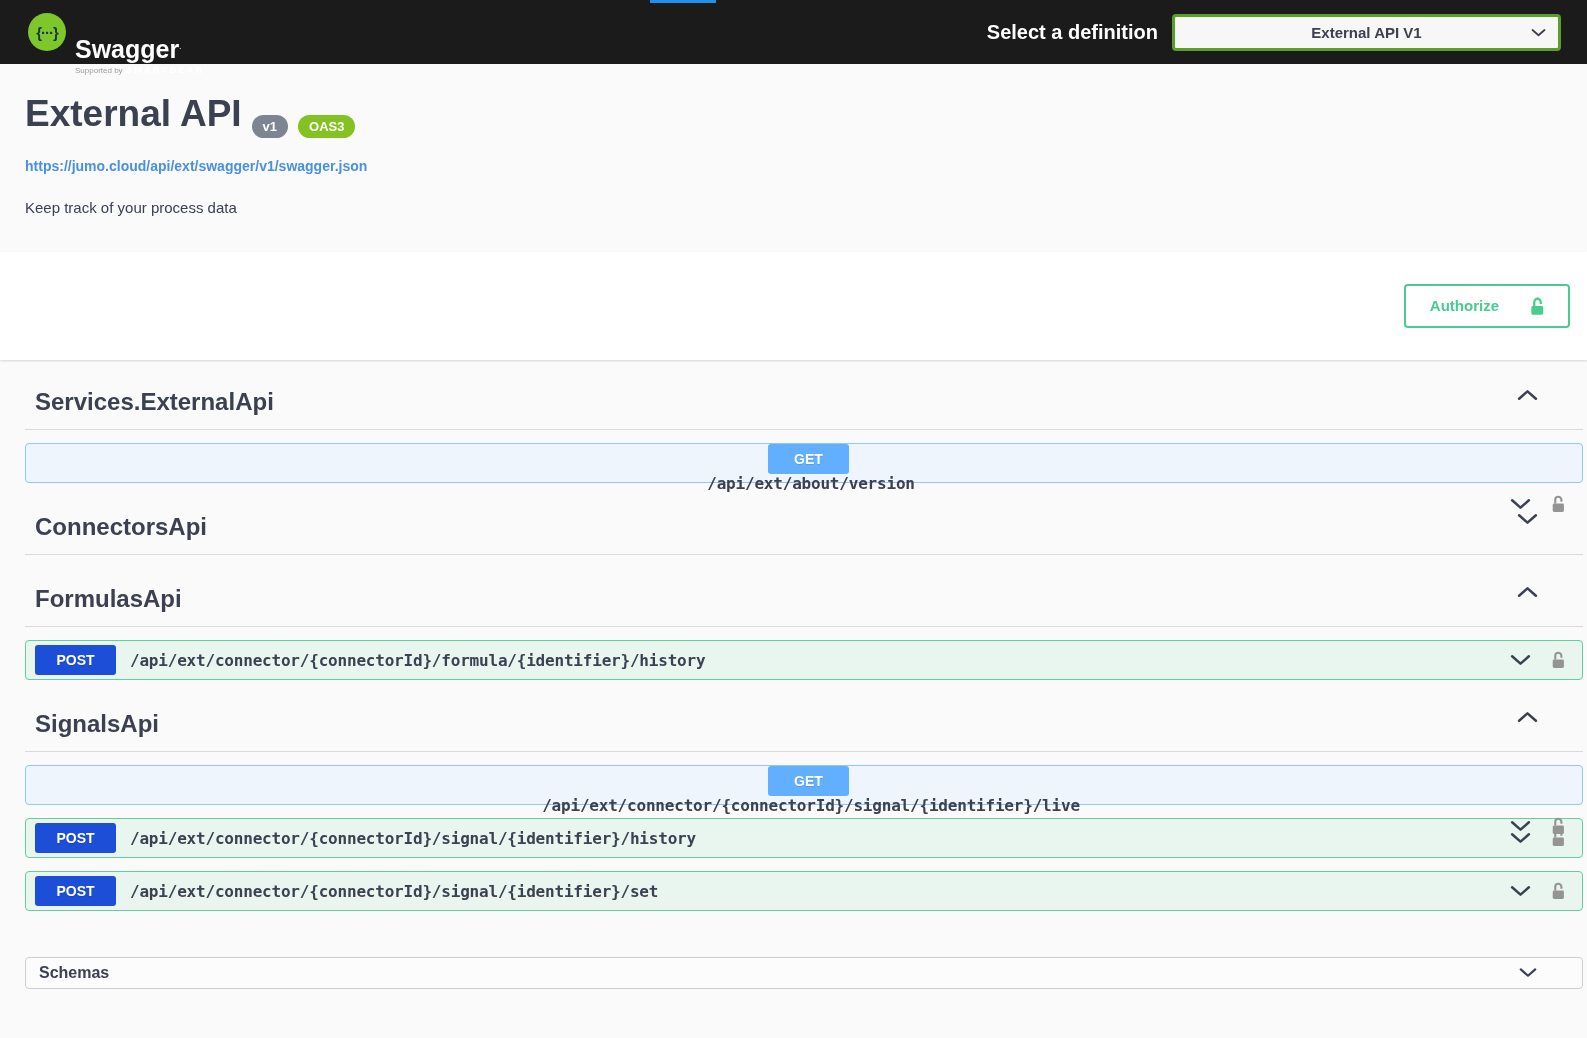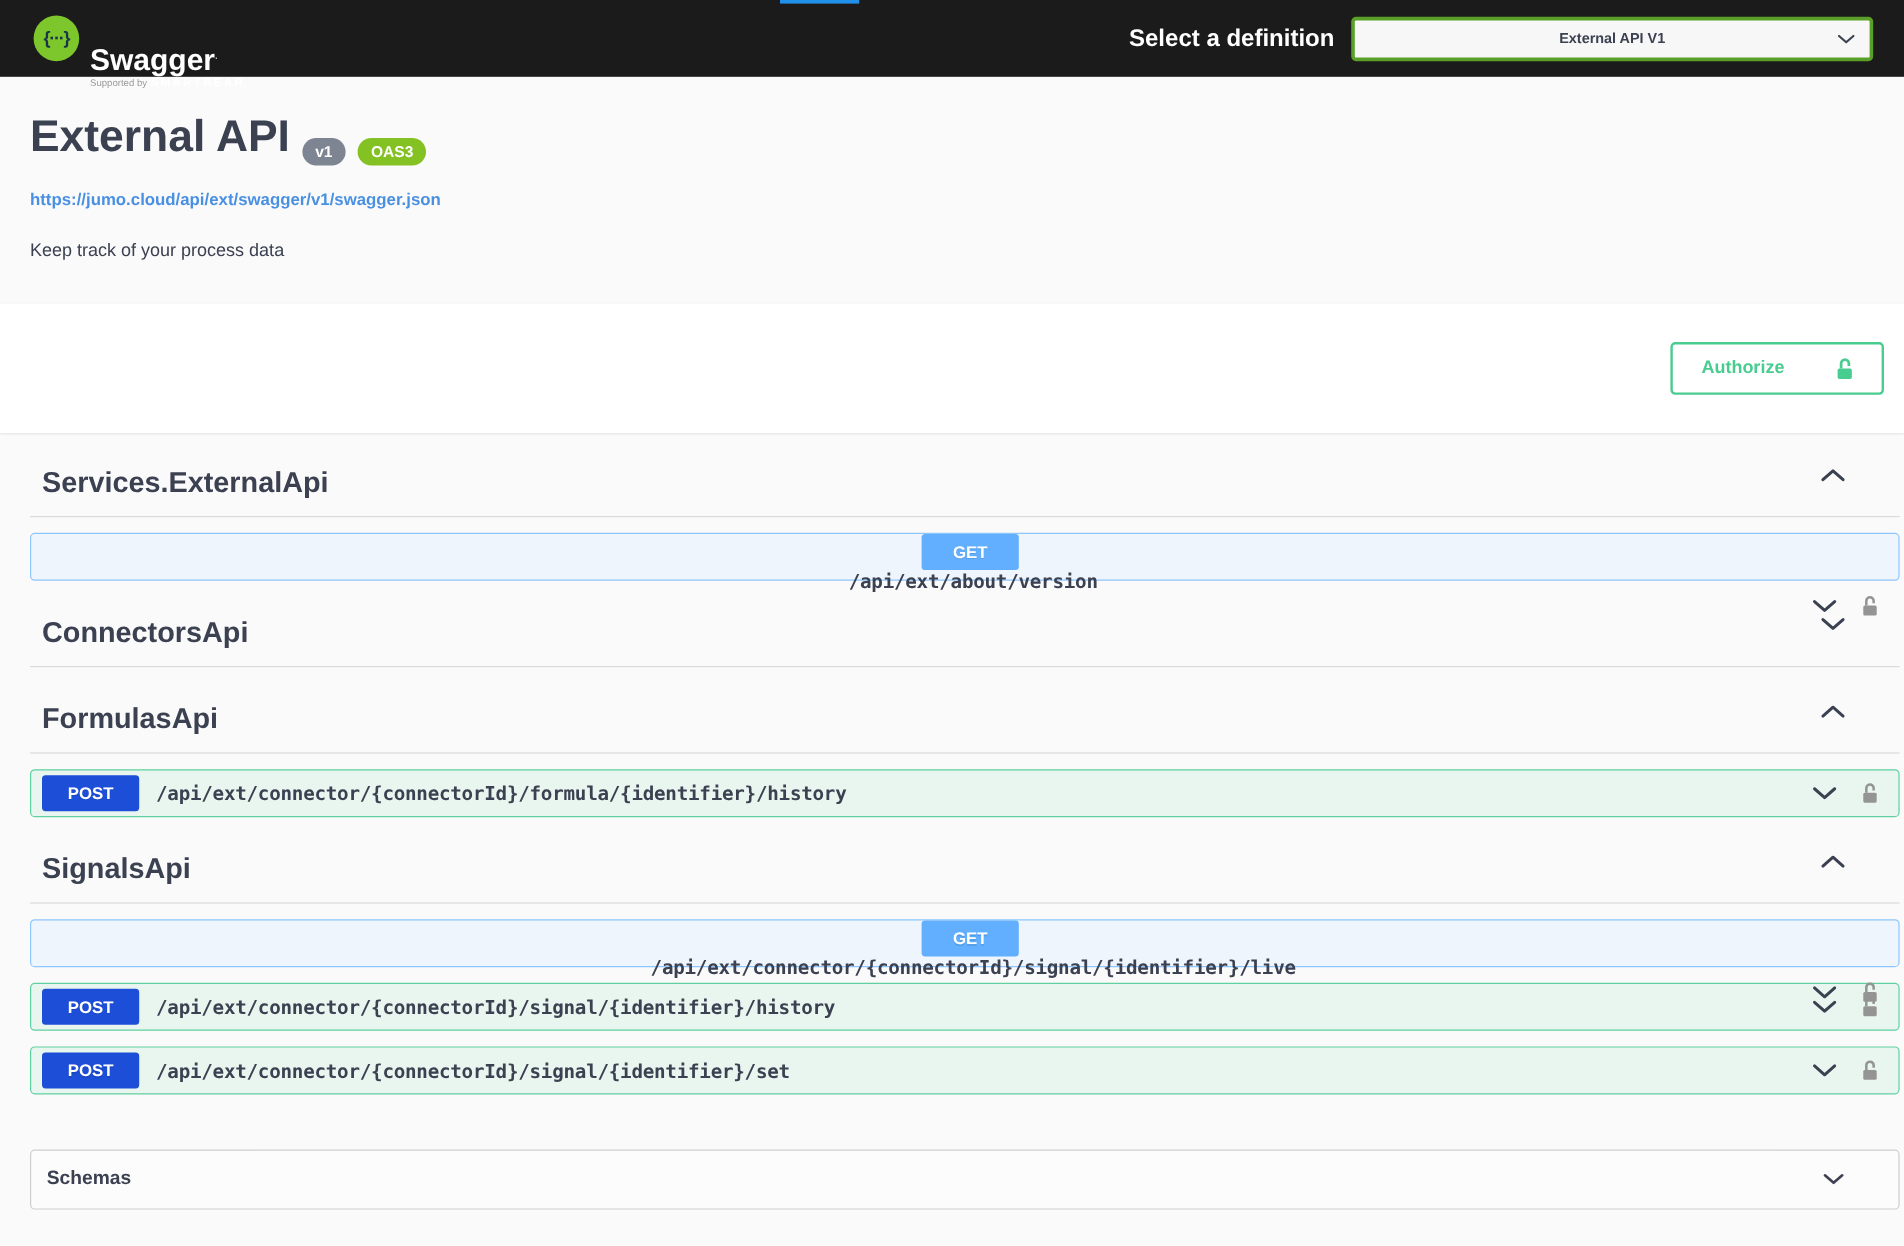--- a/index.html
+++ b/index.html
@@ -40,26 +40,26 @@
   }
   .logo-textblock { display: flex; flex-direction: column; }
   .logo-title { color: #fff; font-size: 25px; font-weight: bold; line-height: 26px; margin-top: 45px; }
   .logo-title sup { font-size: 8px; color: #bbb; }
   .logo-sub { font-size: 8px; color: #9b9b9b; margin-top: 1px; white-space: nowrap; }
   .logo-sub b { color: #fff; font-size: 9.5px; letter-spacing: 2px; margin-left: 3px; }
 
   .topbar-right { margin-left: auto; display: flex; align-items: center; gap: 14px; }
   .select-label { color: #ffffff; font-weight: bold; font-size: 20px; }
   .definition-select {
-    width: 435px; height: 37px;
+    width: 389px; height: 37px;
     background: #f7f7f7;
     border: 3px solid #5aa028;
     border-radius: 4px;
     display: flex; align-items: center; justify-content: center;
-    font-size: 12px; font-weight: bold; color: #3b4151;
+    font-size: 15px; font-weight: bold; color: #3b4151;
     position: relative;
     cursor: pointer;
     text-align: center;
   }
   .definition-select .chev { position: absolute; right: 12px; top: 11px; }
 
   
   .info-section { padding: 28px 25px 36px 25px; background: #fafafa; }
   .api-title-row { display: flex; align-items: flex-start; gap: 10px; }
   .api-title { font-size: 37px; font-weight: bold; color: #3b4151; line-height: 44px; }
@@ -81,21 +81,21 @@
   .api-description { margin-top: 24px; font-size: 15px; color: #3b4151; }
 
   
   .scheme-container {
     background: #fff;
     padding: 32px 17px 32px 25px;
     box-shadow: 0 1px 2px 0 rgba(0,0,0,.15);
     display: flex; justify-content: flex-end;
   }
   .authorize-btn {
-    display: flex; align-items: center; gap: 40px;
+    display: flex; align-items: center; gap: 28px;
     border: 2px solid #49cc90;
     color: #49cc90;
     background: transparent;
     border-radius: 4px;
     padding: 9px 20px 9px 24px;
     font-family: "Liberation Sans", sans-serif;
     font-size: 15px; font-weight: bold;
     cursor: pointer;
     line-height: 18px;
   }
@@ -143,21 +143,21 @@
 
   
   .chev { width: 21px; height: 13px; display: inline-block; }
   .chev polyline { fill: none; stroke: #3b4151; stroke-width: 2.4; stroke-linecap: round; stroke-linejoin: round; }
   .chev.down { transform: rotate(180deg); }
   .lock-icon { width: 21px; height: 22px; }
 
   
   .schemas-box {
     margin: 46px 0 0 0;
-    height: 50px;
+    height: 32px;
     background: #fcfcfc;
     border: 1px solid #ccced1;
     border-radius: 4px;
     display: flex; align-items: center;
     padding: 0 45px 0 13px;
     cursor: pointer;
   }
   .schemas-title { font-size: 16px; font-weight: bold; color: #3b4151; }
   .schemas-box .chev { margin-left: auto; width: 18px; height: 12px; }
 </style>

